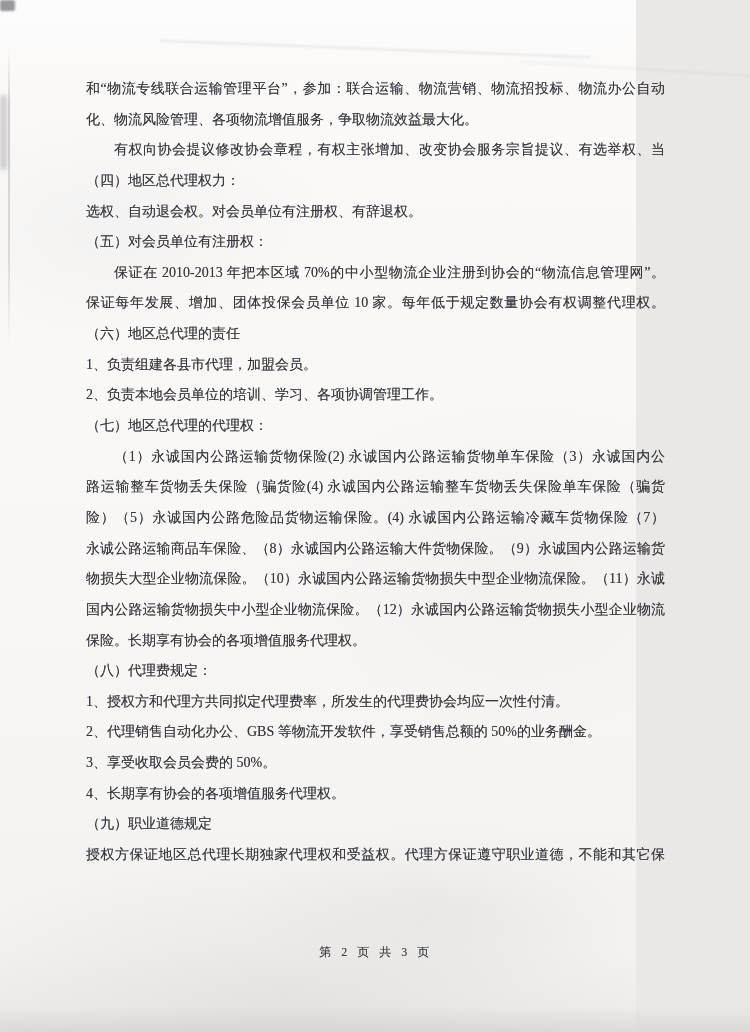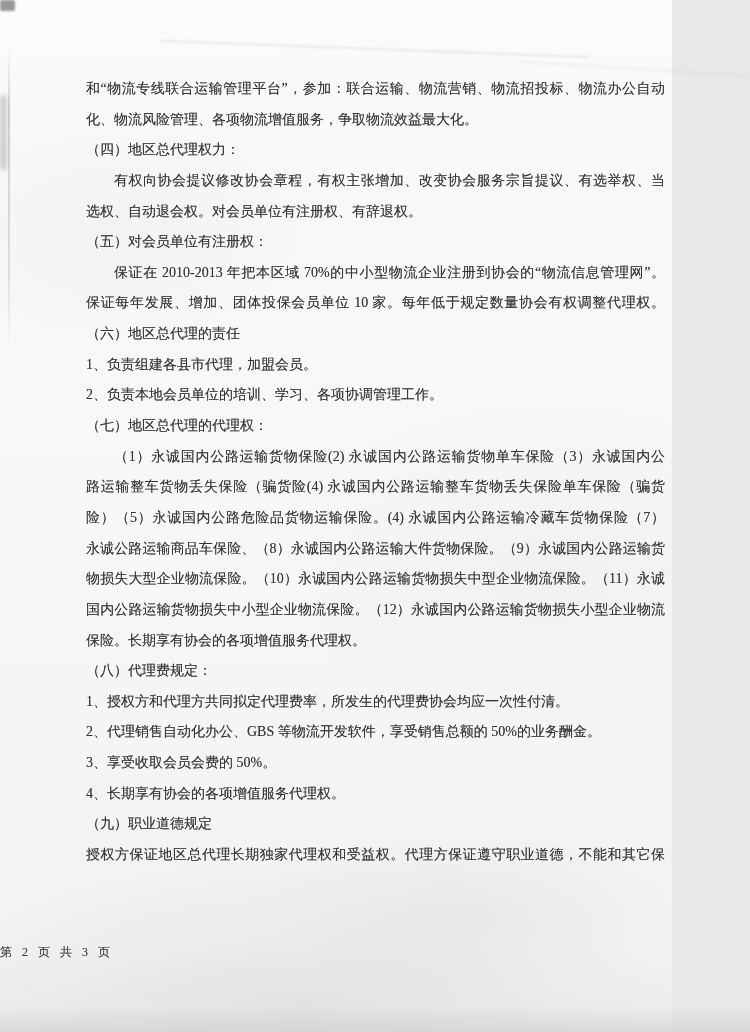--- a/index.html
+++ b/index.html
@@ -15,21 +15,20 @@
     position: absolute;
     inset: 0;
     width: 636px;
     height: 1032px;
     background:
       radial-gradient(ellipse 320px 180px at 18% 22%, rgba(205,204,208,0.14), transparent 65%),
       radial-gradient(ellipse 420px 260px at 82% 55%, rgba(198,197,200,0.12), transparent 65%),
       radial-gradient(ellipse 520px 220px at 45% 97%, rgba(188,187,190,0.22), transparent 70%),
       radial-gradient(ellipse 300px 120px at 70% 88%, rgba(196,195,198,0.16), transparent 70%),
       linear-gradient(180deg, #fdfcfc 0%, #faf9f8 8%, #f8f7f5 55%, #f3f2f0 92%, #ecebe9 100%);
-    padding-left: 36px;
   }
   
   .artifact { position: absolute; pointer-events: none; }
   .mark-topleft {
     left: 0; top: 0; width: 15px; height: 11px;
     background: rgba(70,70,74,0.55);
     filter: blur(1.2px);
     border-radius: 2px;
   }
   .edge-line-left {
@@ -80,21 +79,21 @@
     text-align-last: justify;
   }
   .line.indent {
     padding-left: 28px;
   }
   .footer {
     position: absolute;
     left: 0;
     top: 944px;
     width: 750px;
-    text-align: left;
+    text-align: center;
     font-size: 12px;
     letter-spacing: 1.5px;
     word-spacing: 4px;
     color: #3c3c44;
     text-shadow: 0 0 0.6px rgba(55,55,65,0.5);
   }
 </style>
 </head>
 <body>
 
@@ -102,22 +101,22 @@
   <div class="artifact mark-topleft"></div>
   <div class="artifact edge-line-left"></div>
   <div class="artifact smudge-left"></div>
   <div class="artifact crease-top"></div>
   <div class="artifact crease-top2"></div>
   <div class="artifact bottom-shade"></div>
 
   <div class="content">
       <div class="line fill">和“物流专线联合运输管理平台”，参加：联合运输、物流营销、物流招投标、物流办公自动</div>
       <div class="line">化、物流风险管理、各项物流增值服务，争取物流效益最大化。</div>
+      <div class="line fill indent">有权向协会提议修改协会章程，有权主张增加、改变协会服务宗旨提议、有选举权、当</div>
       <div class="line">（四）地区总代理权力：</div>
-      <div class="line fill indent">有权向协会提议修改协会章程，有权主张增加、改变协会服务宗旨提议、有选举权、当</div>
       <div class="line">选权、自动退会权。对会员单位有注册权、有辞退权。</div>
       <div class="line">（五）对会员单位有注册权：</div>
       <div class="line fill indent">保证在 2010-2013 年把本区域 70%的中小型物流企业注册到协会的“物流信息管理网”。</div>
       <div class="line fill">保证每年发展、增加、团体投保会员单位 10 家。每年低于规定数量协会有权调整代理权。</div>
       <div class="line">（六）地区总代理的责任</div>
       <div class="line">1、负责组建各县市代理，加盟会员。</div>
       <div class="line">2、负责本地会员单位的培训、学习、各项协调管理工作。</div>
       <div class="line">（七）地区总代理的代理权：</div>
       <div class="line fill indent">（1）永诚国内公路运输货物保险(2) 永诚国内公路运输货物单车保险（3）永诚国内公</div>
       <div class="line fill">路运输整车货物丢失保险（骗货险(4) 永诚国内公路运输整车货物丢失保险单车保险（骗货</div>

